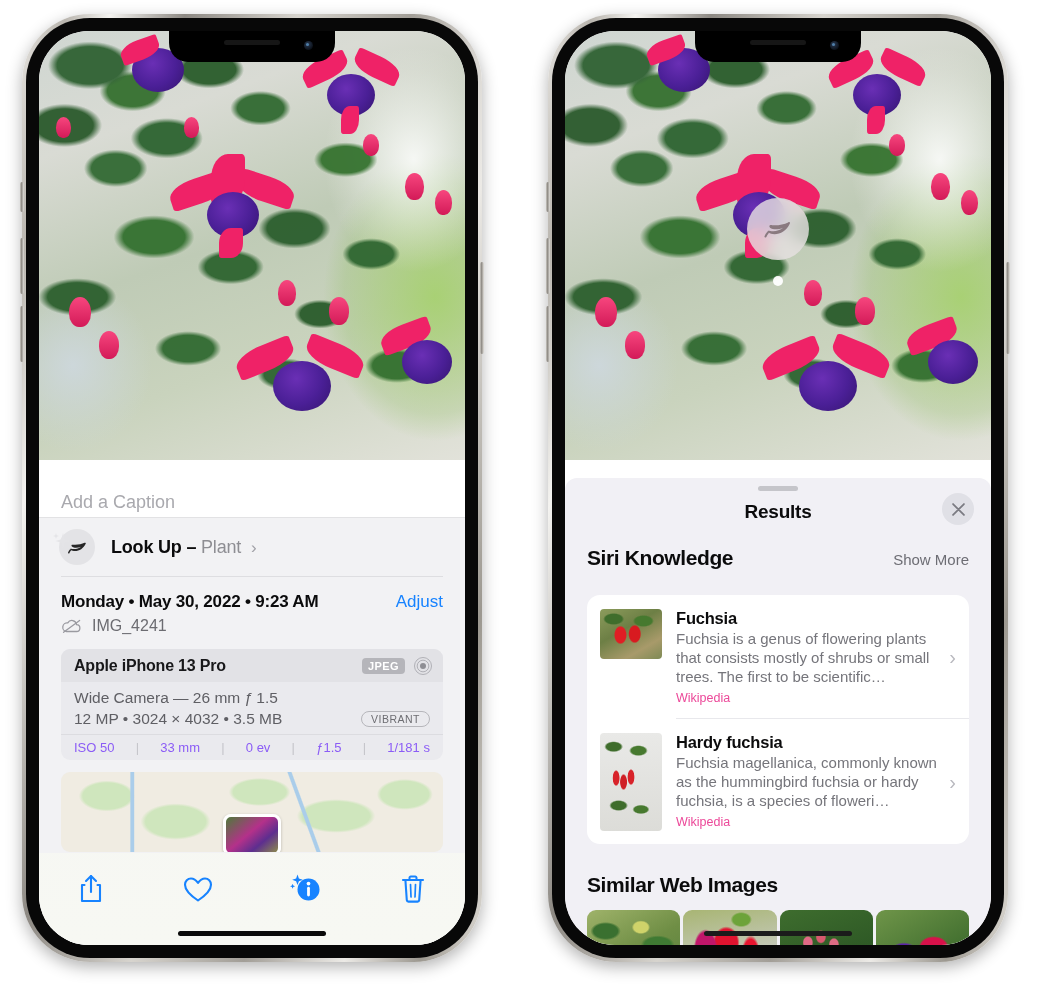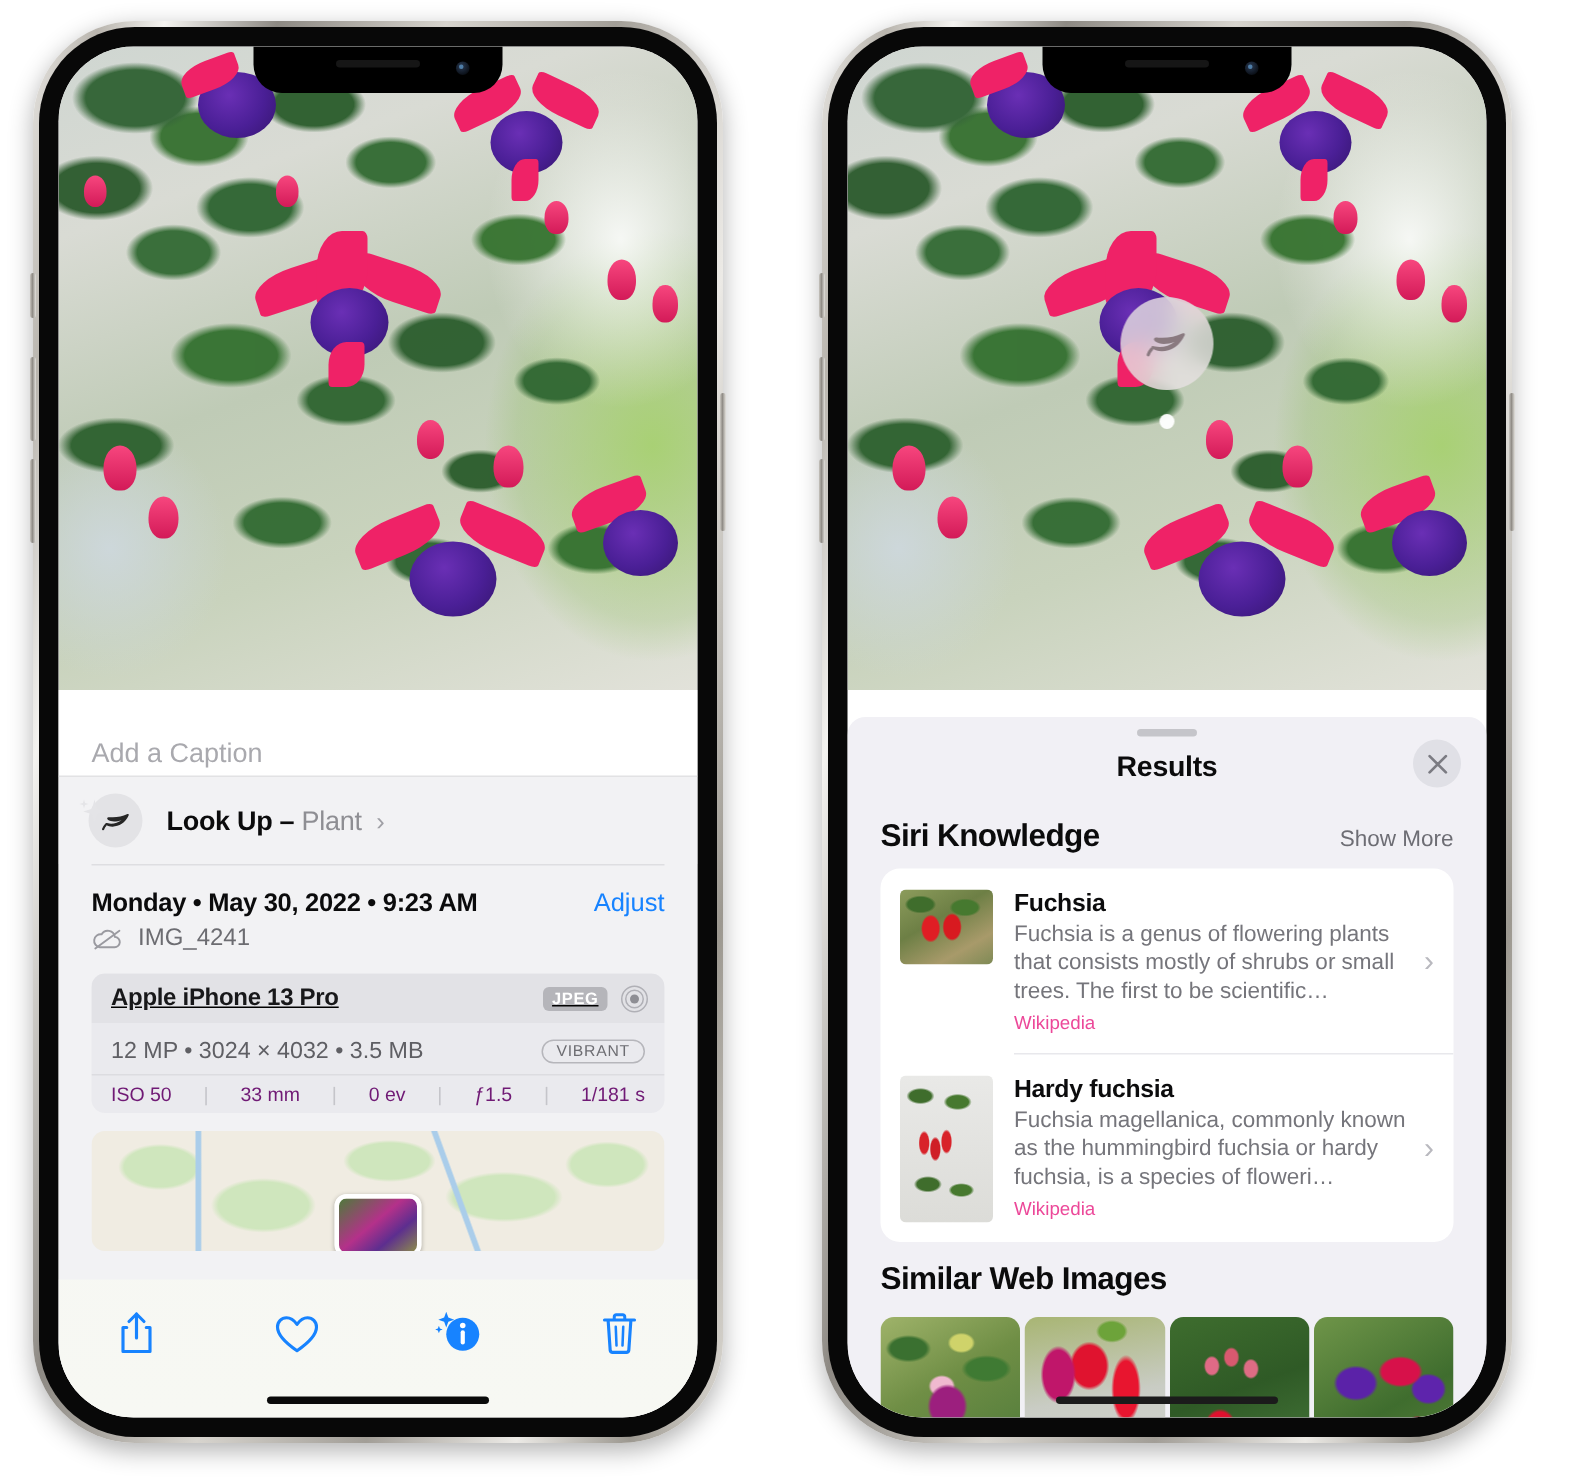--- a/index.html
+++ b/index.html
@@ -133,41 +133,40 @@
   .date-row{padding:15px 22px 0 22px;display:flex;align-items:baseline;justify-content:space-between;gap:24px;}
   .date-txt{font-size:17px;font-weight:bold;color:#0b0b0c;letter-spacing:-.2px;}
   .adjust{font-size:17px;color:#1783ff;}
   .file-row{padding:5px 22px 0 22px;display:flex;align-items:center;gap:9px;}
   .file-txt{font-size:16px;color:#6c6c71;}
 
   .cam-card{margin:14px 22px 0 22px;border-radius:9px;overflow:hidden;background:#eaeaee;}
   .cam-head{
     background:#e2e2e6;height:33px;display:flex;align-items:center;justify-content:space-between;
     padding:0 10px 0 13px;
-    text-decoration:underline;
   }
   .cam-model{font-size:16px;font-weight:bold;color:#18181a;letter-spacing:-.2px;}
   .head-right{display:flex;align-items:center;gap:8px;}
   .jpeg-badge{
     background:#b5b5ba;color:#fff;font-size:11px;font-weight:bold;letter-spacing:.4px;
     padding:2px 6px;border-radius:4px;
   }
   .cam-body{padding:7px 13px 6px 13px;}
   .cam-line1{font-size:15.5px;color:#5f5f64;}
   .cam-line2row{display:flex;align-items:center;justify-content:space-between;margin-top:3px;}
   .cam-line2{font-size:15.5px;color:#5f5f64;}
   .vibrant{
     border:1px solid #b6b6bb;border-radius:10px;padding:1px 9px;
     font-size:10.5px;color:#6d6d72;letter-spacing:.5px;
   }
   .exif-row{
     border-top:1px solid #dcdce0;display:flex;align-items:center;justify-content:space-between;
     padding:5px 13px;
   }
-  .exif-cell{font-size:13px;color:#701a75;white-space:nowrap;}
+  .exif-cell{font-size:13px;color:#8b5cf6;white-space:nowrap;}
   .exif-sep{color:#c5c5ca;font-size:13px;}
 
   .map{margin:12px 22px 0 22px;height:80px;border-radius:9px;overflow:hidden;position:relative;
     background:
       linear-gradient(90deg,transparent 18%, #aacdea 18.3%, #aacdea 19%, transparent 19.3%),
       linear-gradient(70deg,transparent 62%, #aacdea 62.3%, #aacdea 63%, transparent 63.3%),
       radial-gradient(ellipse 40px 22px at 12% 30%, #cfe6bd 0%,#cfe6bd 60%, transparent 70%),
       radial-gradient(ellipse 50px 26px at 30% 62%, #cfe6bd 0%,#cfe6bd 60%, transparent 70%),
       radial-gradient(ellipse 44px 20px at 52% 25%, #cfe6bd 0%,#cfe6bd 60%, transparent 70%),
       radial-gradient(ellipse 56px 24px at 72% 55%, #cfe6bd 0%,#cfe6bd 60%, transparent 70%),
@@ -199,21 +198,21 @@
   .grabber{width:40px;height:5px;border-radius:3px;background:#c5c5ca;margin:8px auto 0 auto;}
   .res-head{position:relative;height:42px;display:flex;align-items:center;justify-content:center;}
   .res-title{font-size:19px;font-weight:bold;color:#0b0b0c;letter-spacing:-.2px;}
   .close-btn{
     position:absolute;right:17px;top:2px;width:32px;height:32px;border-radius:50%;
     background:#e0e0e6;display:flex;align-items:center;justify-content:center;
   }
   .sec-head{display:flex;align-items:baseline;justify-content:space-between;padding:13px 22px 9px 22px;}
   .sec-title{font-size:21px;font-weight:bold;color:#0b0b0c;letter-spacing:-.4px;}
   .show-more{font-size:15px;color:#6d6d74;}
-  .k-card{margin:0 22px;background:#fff;border-radius:13px;overflow:hidden;}
+  .k-card{margin:16px 22px;background:#fff;border-radius:13px;overflow:hidden;}
   .k-item{display:flex;padding:14px 13px 13px 13px;align-items:flex-start;}
   .k-thumb{width:62px;height:50px;border-radius:4px;flex:none;margin-right:14px;overflow:hidden;}
   .k-thumb.t2{height:98px;}
   .k-body{flex:1;min-width:0;}
   .k-title{font-size:16.5px;font-weight:bold;color:#0c0c0d;letter-spacing:-.2px;margin-bottom:1px;}
   .k-desc{font-size:15px;line-height:19px;color:#75757b;}
   .k-src{font-size:12.5px;color:#ec4899;margin-top:5px;}
   .k-chev{align-self:center;color:#b9b9bf;font-size:20px;margin-left:8px;}
   .k-sep{height:1px;background:#e8e8ec;margin-left:89px;}
 
@@ -327,20 +326,21 @@
           <span class="head-right">
             <span class="jpeg-badge">JPEG</span>
             <svg width="20" height="20" viewBox="0 0 24 24">
               <circle cx="12" cy="12" r="10.2" fill="none" stroke="#b0b0b6" stroke-width="1.2"></circle>
               <circle cx="12" cy="12" r="7" fill="none" stroke="#b0b0b6" stroke-width="1.2"></circle>
               <circle cx="12" cy="12" r="3.6" fill="#8e8e94"></circle>
             </svg>
           </span>
         </div>
         <div class="cam-body">
+          <div class="cam-line1">Wide Camera — 26 mm ƒ 1.5</div>
           <div class="cam-line2row">
             <span class="cam-line2">12 MP • 3024 × 4032 • 3.5 MB</span>
             <span class="vibrant">VIBRANT</span>
           </div>
         </div>
         <div class="exif-row">
           <span class="exif-cell">ISO 50</span>
           <span class="exif-sep">|</span>
           <span class="exif-cell">33 mm</span>
           <span class="exif-sep">|</span>

